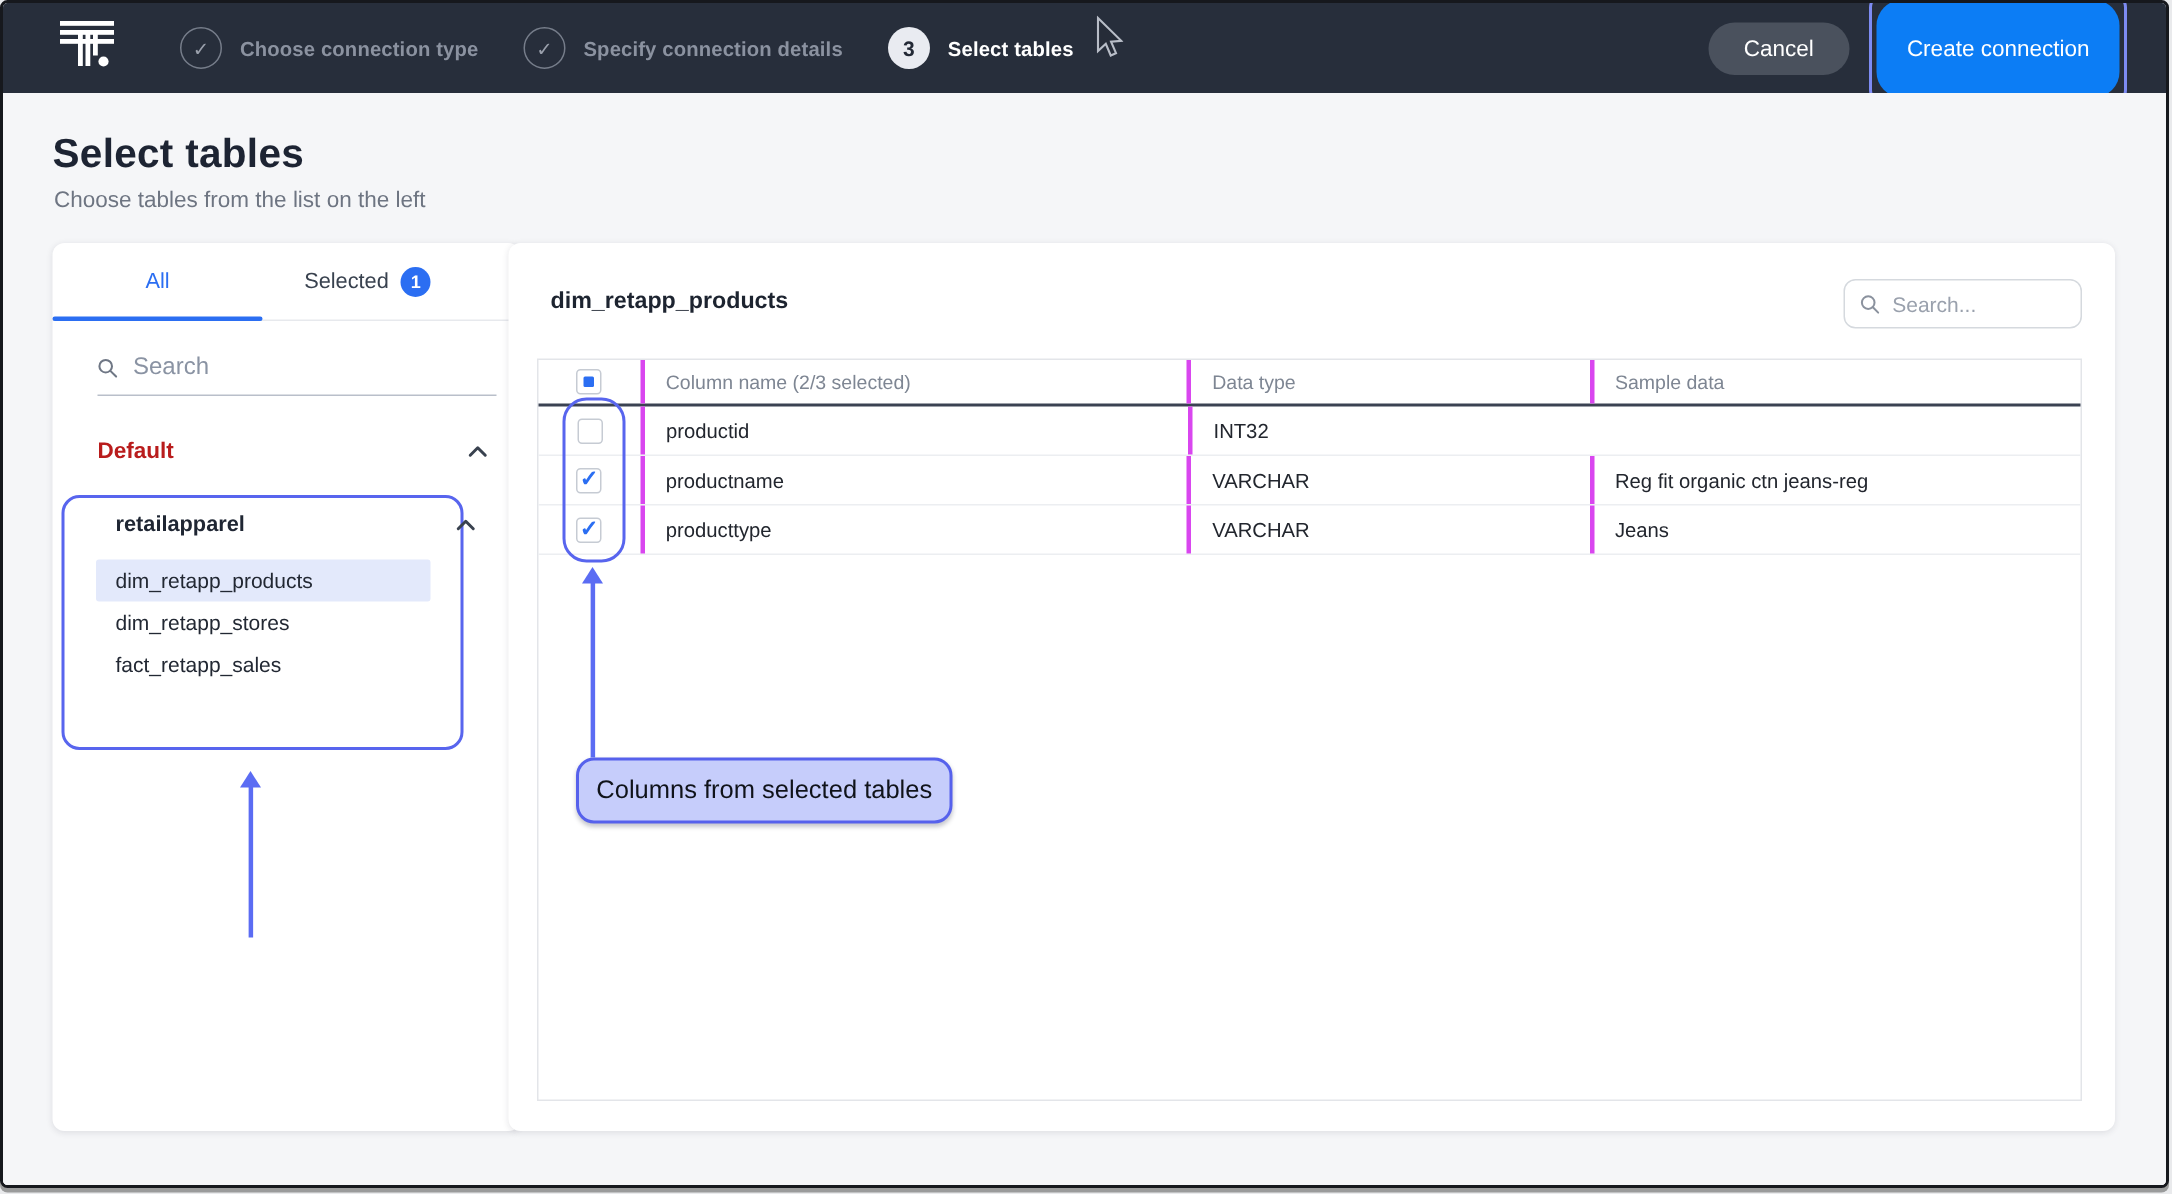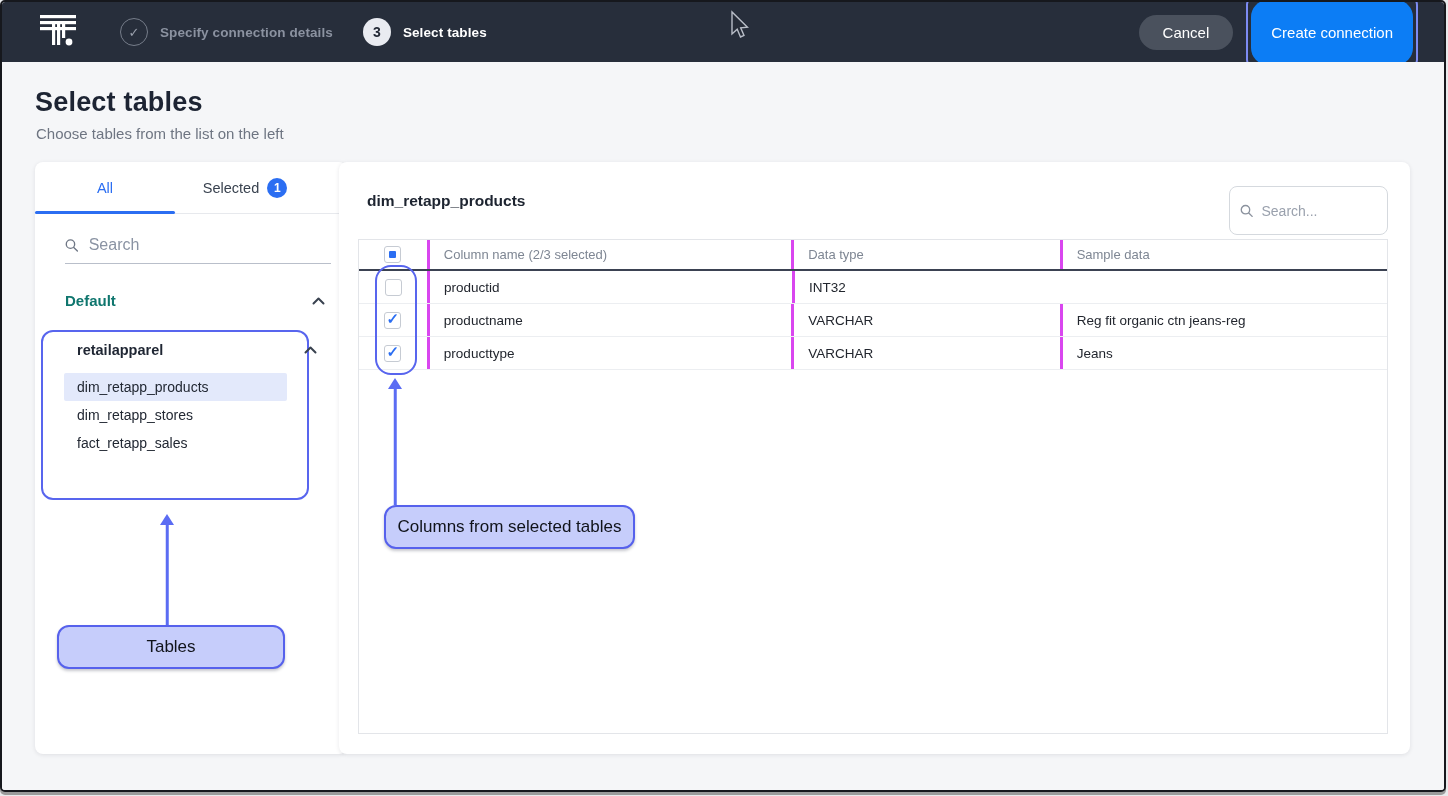--- a/index.html
+++ b/index.html
@@ -92,21 +92,21 @@
     border-bottom: 1px solid #b9bfca; padding-bottom: 9px;
   }
   .side-search input {
     border: none; outline: none; font-family: inherit;
     font-size: 16px; color: #3b82f6; width: 100%; background: transparent;
   }
   .side-search input::placeholder { color: #8a93a3; }
   .default-row {
     margin: 28px 22px 0 30px;
     display: flex; align-items: center; justify-content: space-between;
-    font-size: 15px; font-weight: 700; color: #0f766e; cursor: pointer;
+    font-size: 15px; font-weight: 700; color: #b91c1c; cursor: pointer;
   }
   .chevron { stroke: #39424f; fill: none; stroke-width: 2; stroke-linecap: round; stroke-linejoin: round; }
   .schema-row {
     position: absolute; left: 42px; right: 30px; top: 180px;
     display: flex; align-items: center; justify-content: space-between;
     font-size: 14.5px; font-weight: 700; color: #1f2633; cursor: pointer;
   }
   .table-item {
     position: absolute; left: 29px; width: 223px; height: 28px;
     display: flex; align-items: center; padding-left: 13px;
@@ -131,21 +131,21 @@
   .arrow .head {
     position: absolute; top: 0; left: 50%; transform: translateX(-50%);
     width: 0; height: 0;
     border-left: 7px solid transparent; border-right: 7px solid transparent;
     border-bottom: 11px solid #5b6cf3;
   }
 
   
   .main-title { position: absolute; left: 28px; top: 30px; font-size: 15.5px; font-weight: 700; color: #1d2430; }
   .main-search {
-    position: absolute; left: 890px; top: 24px; width: 159px; height: 49px;
+    position: absolute; left: 890px; top: 24px; width: 159px; height: 33px;
     border: 1px solid #d5d9de; border-radius: 8px; background: #fff;
     display: flex; align-items: center; gap: 8px; padding: 0 10px;
   }
   .main-search input {
     border: none; outline: none; width: 100%; font-family: inherit;
     font-size: 14px; color: #39424f; background: transparent;
   }
   .main-search input::placeholder { color: #9aa1ad; }
 
   .data-table { position: absolute; left: 19px; top: 77px; width: 1030px; height: 495px; border: 1px solid #e3e5e9; background: #fff; }
@@ -194,20 +194,24 @@
         <rect x="12" y="7" width="3.2" height="24" fill="#fff"></rect>
         <rect x="17" y="7" width="3.2" height="24" fill="#fff"></rect>
         <rect x="22" y="7" width="3.2" height="17" fill="#fff"></rect>
         <circle cx="29" cy="28" r="3.4" fill="#fff"></circle>
       </svg>
     </span>
 
     <nav class="steps">
       <div class="step done">
         <span class="step-circle"></span>
+        <span class="step-label">Choose connection type</span>
+      </div>
+      <div class="step done">
+        <span class="step-circle"></span>
         <span class="step-label">Specify connection details</span>
       </div>
       <div class="step active">
         <span class="step-circle">3</span>
         <span class="step-label">Select tables</span>
       </div>
     </nav>
 
     <div class="topbar-actions">
       <button class="btn-cancel">Cancel</button>
@@ -270,21 +274,20 @@
         <span>dim_retapp_stores</span>
       </div>
       <div class="table-item" style="top:267px">
         <span>fact_retapp_sales</span>
       </div>
 
       <div class="arrow sidebar-arrow">
         <span class="head"></span>
           <span class="line"></span>
       </div>
-      <div class="callout tables-callout">Tables</div>
     </section>
 
     <section class="card main-card">
       <div class="main-title">dim_retapp_products</div>
 
       <div class="main-search">
         <svg width="16" height="16" viewBox="0 0 16 16">
           <circle cx="6.5" cy="6.5" r="5" fill="none" stroke="#8b929e" stroke-width="1.6"></circle>
           <line x1="10.4" y1="10.4" x2="14.4" y2="14.4" stroke="#8b929e" stroke-width="1.6" stroke-linecap="round"></line>
         </svg>

